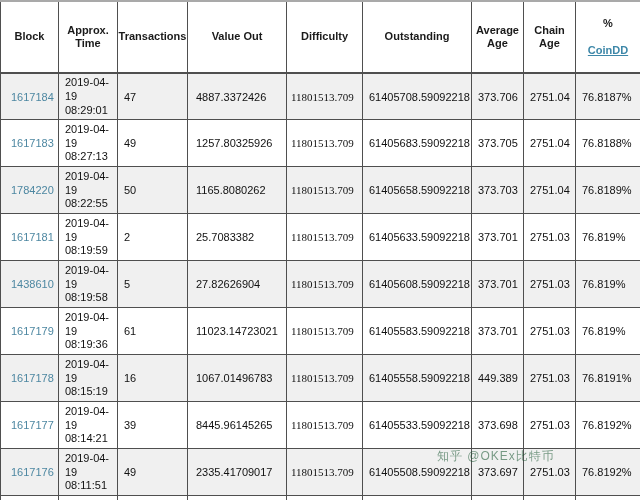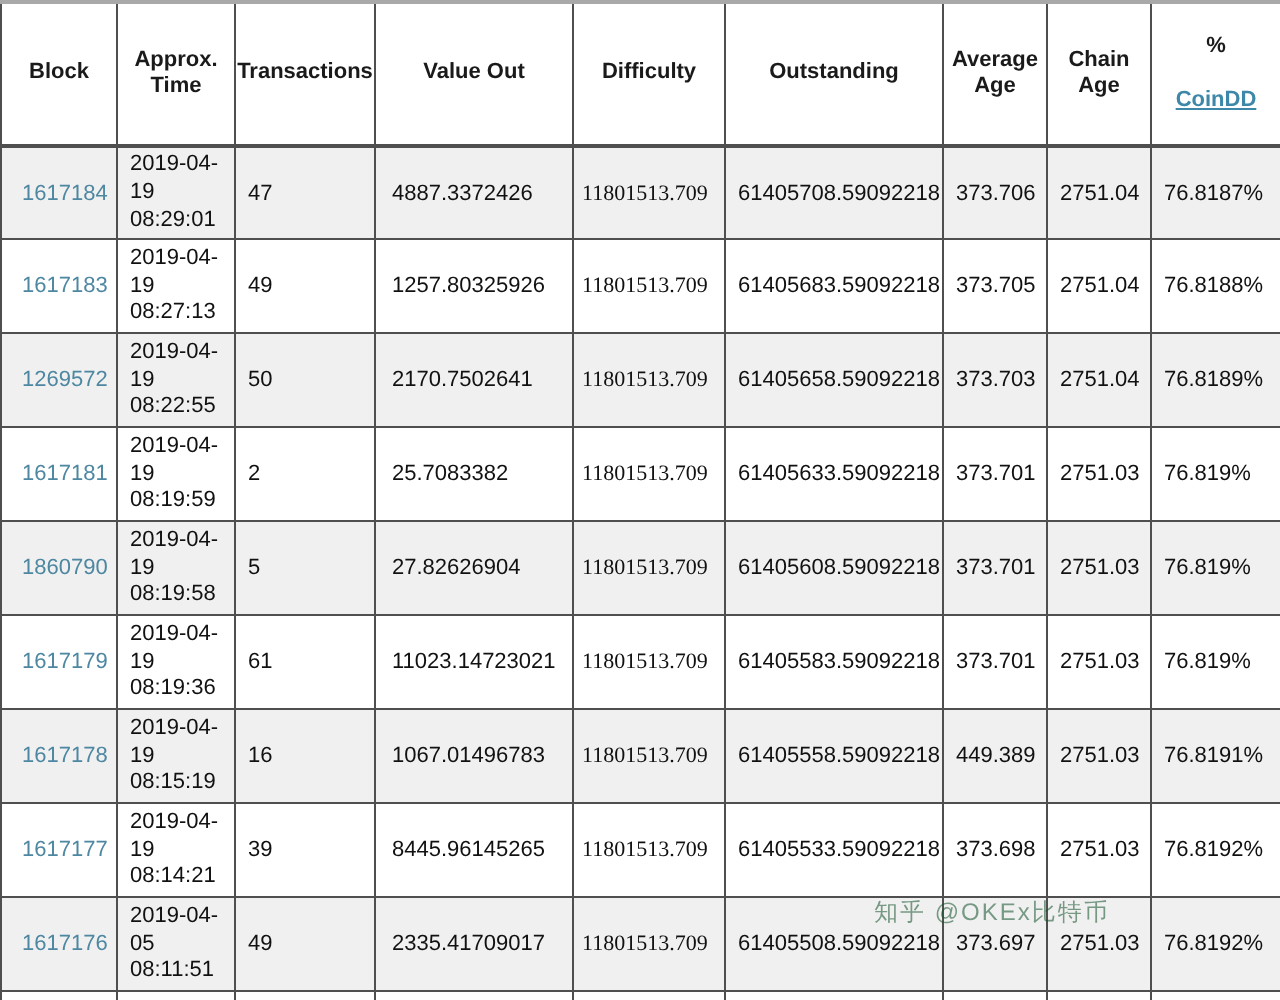--- a/index.html
+++ b/index.html
@@ -143,43 +143,43 @@
         <td class="col-time">2019-04-19 08:27:13</td>
         <td class="col-transactions">49</td>
         <td class="col-value_out">1257.80325926</td>
         <td class="col-difficulty">11801513.709</td>
         <td class="col-outstanding">61405683.59092218</td>
         <td class="col-average_age">373.705</td>
         <td class="col-chain_age">2751.04</td>
         <td class="col-coindd">76.8188%</td>
       </tr>
       <tr>
-        <td class="col-block"><a href="#" class="block-link">1269572</a></td>
+        <td class="col-block"><a href="#" class="block-link">1784220</a></td>
         <td class="col-time">2019-04-19 08:22:55</td>
         <td class="col-transactions">50</td>
-        <td class="col-value_out">2170.7502641</td>
+        <td class="col-value_out">1165.8080262</td>
         <td class="col-difficulty">11801513.709</td>
         <td class="col-outstanding">61405658.59092218</td>
         <td class="col-average_age">373.703</td>
         <td class="col-chain_age">2751.04</td>
         <td class="col-coindd">76.8189%</td>
       </tr>
       <tr>
         <td class="col-block"><a href="#" class="block-link">1617181</a></td>
         <td class="col-time">2019-04-19 08:19:59</td>
         <td class="col-transactions">2</td>
         <td class="col-value_out">25.7083382</td>
         <td class="col-difficulty">11801513.709</td>
         <td class="col-outstanding">61405633.59092218</td>
         <td class="col-average_age">373.701</td>
         <td class="col-chain_age">2751.03</td>
         <td class="col-coindd">76.819%</td>
       </tr>
       <tr>
-        <td class="col-block"><a href="#" class="block-link">1860790</a></td>
+        <td class="col-block"><a href="#" class="block-link">1438610</a></td>
         <td class="col-time">2019-04-19 08:19:58</td>
         <td class="col-transactions">5</td>
         <td class="col-value_out">27.82626904</td>
         <td class="col-difficulty">11801513.709</td>
         <td class="col-outstanding">61405608.59092218</td>
         <td class="col-average_age">373.701</td>
         <td class="col-chain_age">2751.03</td>
         <td class="col-coindd">76.819%</td>
       </tr>
       <tr>
@@ -210,21 +210,21 @@
         <td class="col-transactions">39</td>
         <td class="col-value_out">8445.96145265</td>
         <td class="col-difficulty">11801513.709</td>
         <td class="col-outstanding">61405533.59092218</td>
         <td class="col-average_age">373.698</td>
         <td class="col-chain_age">2751.03</td>
         <td class="col-coindd">76.8192%</td>
       </tr>
       <tr>
         <td class="col-block"><a href="#" class="block-link">1617176</a></td>
-        <td class="col-time">2019-04-05 08:11:51</td>
+        <td class="col-time">2019-04-19 08:11:51</td>
         <td class="col-transactions">49</td>
         <td class="col-value_out">2335.41709017</td>
         <td class="col-difficulty">11801513.709</td>
         <td class="col-outstanding">61405508.59092218</td>
         <td class="col-average_age">373.697</td>
         <td class="col-chain_age">2751.03</td>
         <td class="col-coindd">76.8192%</td>
       </tr>
       <tr>
         <td class="col-block"></td>

